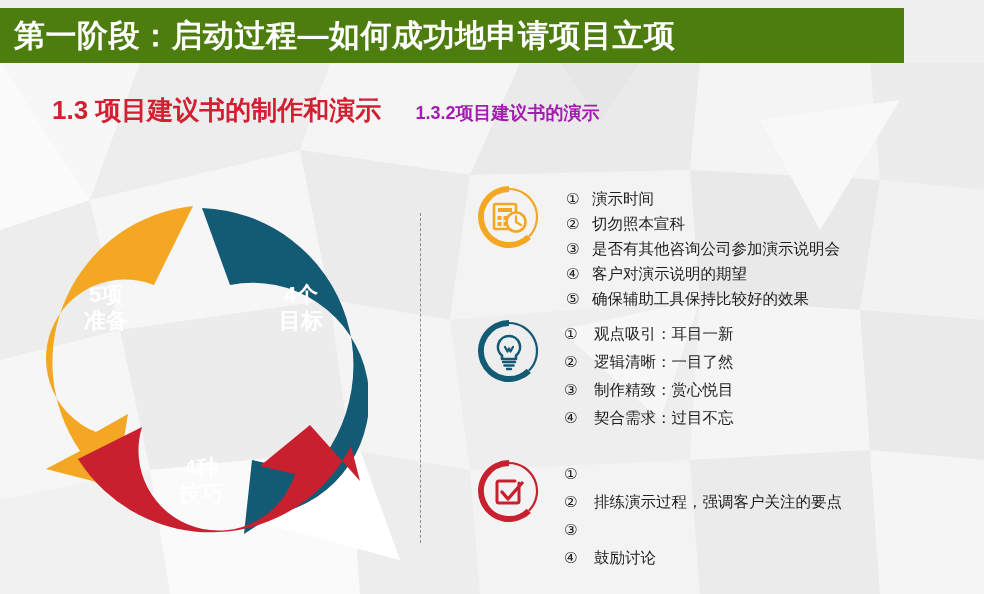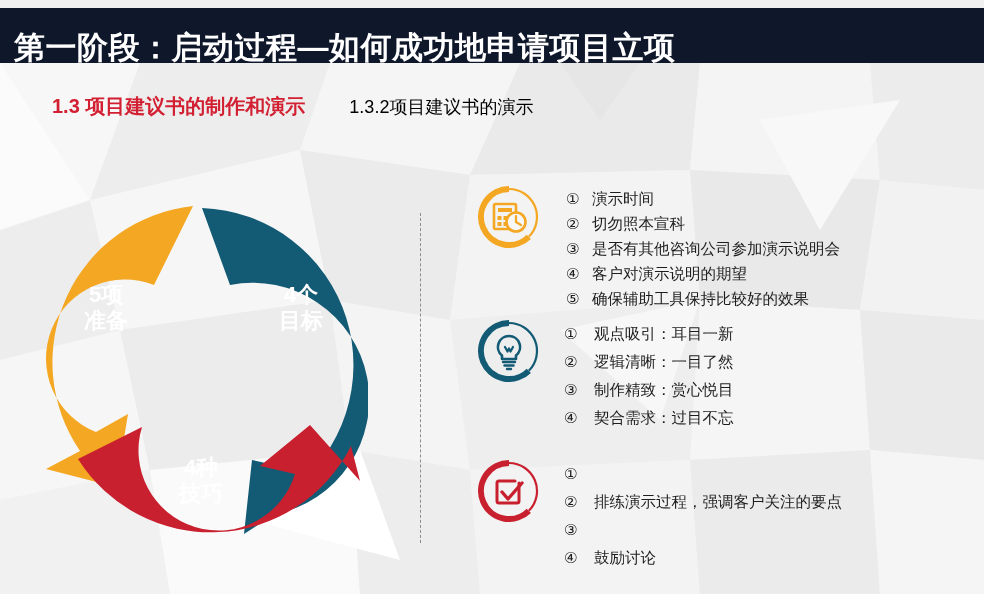--- a/index.html
+++ b/index.html
@@ -9,24 +9,24 @@
     overflow: hidden;
   }
   body { position: relative; background: #f2f2f2; }
 
   
   #bg-poly { position: absolute; inset: 0; width: 984px; height: 594px; z-index: 0; }
 
   
   .banner {
     position: absolute;
-    left: 0; top: 8px; width: 984px; height: 55px;
-    background: #0f172a;
+    left: 0; top: 8px; width: 904px; height: 55px;
+    background: #4d7c0f;
     z-index: 5;
-    display: flex; align-items: flex-end;
+    display: flex; align-items: center;
   }
   .banner-title {
     color: #ffffff;
     font-size: 31px;
     font-weight: bold;
     letter-spacing: 0.5px;
     margin-left: 14px;
     white-space: nowrap;
     line-height: 1;
   }
@@ -34,28 +34,28 @@
   
   .subtitle-row {
     position: absolute;
     left: 52px; top: 93px;
     z-index: 5;
     display: flex; align-items: baseline;
     white-space: nowrap;
   }
   .subtitle-main {
     color: #d21f31;
-    font-size: 20px;
+    font-size: 26px;
     font-weight: bold;
   }
   .subtitle-sub {
-    color: #000000;
+    color: #a21caf;
     font-size: 18px;
-    font-weight: normal;
-    margin-left: 44px;
+    font-weight: bold;
+    margin-left: 34px;
   }
 
   
   #cycle-diagram {
     position: absolute;
     left: 38px; top: 198px;
     width: 330px; height: 340px;
     z-index: 4;
   }
   .cycle-label {

